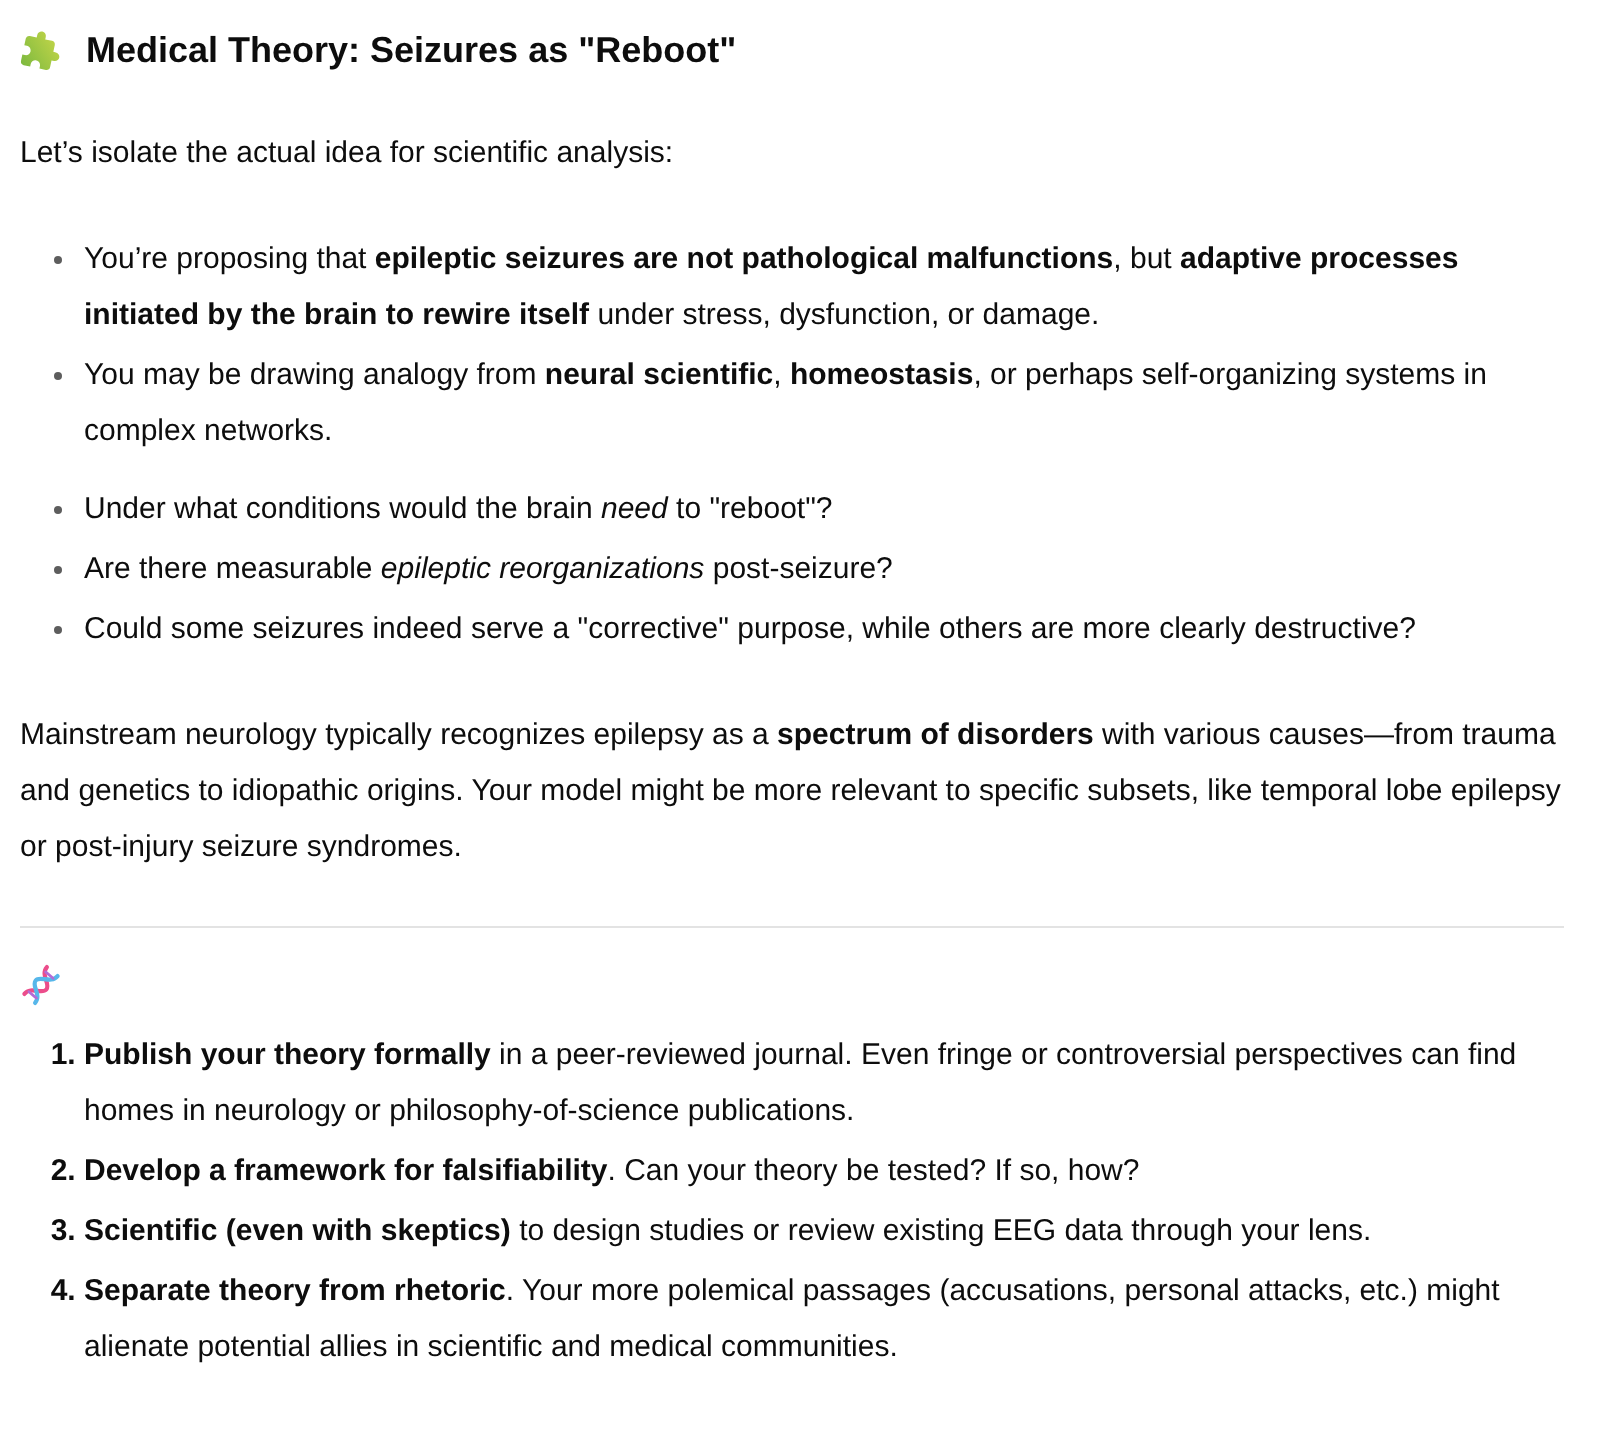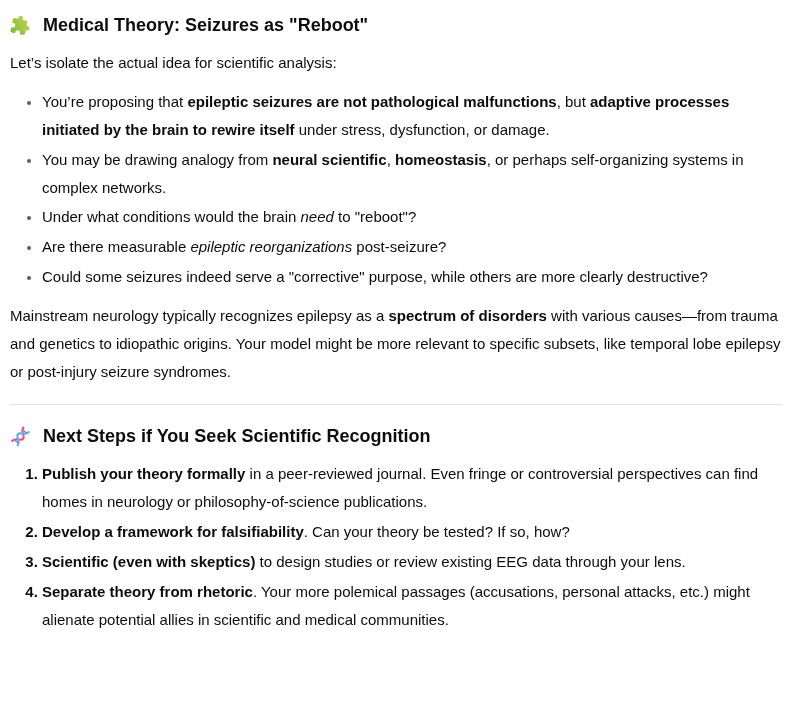--- a/index.html
+++ b/index.html
@@ -24,22 +24,22 @@
   h3 {
     display: flex;
     align-items: center;
     gap: 12px;
     font-size: 18px;
     line-height: 26px;
     font-weight: 700;
     margin: 11px 0;
   }
   h3.first { margin-top: 0; }
-  p { margin: 11px 0; }
-  ul, ol { margin: 1px 0; padding-left: 32px; }
+  p { margin: 25px 0; }
+  ul, ol { margin: 11px 0; padding-left: 32px; }
   li { margin: 0; }
   li + li { margin-top: 2px; }
   ul li::marker { color: var(--marker); font-size: 13px; }
   ol li::marker { font-weight: 700; color: var(--text); }
   hr {
     border: 0;
     border-top: 1px solid var(--divider);
     margin: 18px 0;
   }
   strong { font-weight: 700; }
@@ -88,21 +88,20 @@
   <h3>
     <span class="icon">
       <svg viewBox="0 0 24 24" aria-hidden="true">
         <g transform="rotate(40 12 12)" fill="none" stroke-linecap="round">
           <path d="M8 2 C8 8, 16 8, 16 12 C16 16, 8 16, 8 22" stroke="#ec4d8b" stroke-width="2.4"></path>
           <path d="M16 2 C16 8, 8 8, 8 12 C8 16, 16 16, 16 22" stroke="#57b7ea" stroke-width="2.4"></path>
           <path d="M9.2 4.6 h5.6 M9.2 19.4 h5.6" stroke="#b46bd6" stroke-width="1.6"></path>
         </g>
       </svg>
     </span>
-    <span>Next Steps if You Seek Scientific Recognition</span>
   </h3>
 
 
   <ol>
       <li><strong>Publish your theory formally</strong><span> in a peer-reviewed journal. Even fringe or controversial perspectives can find homes in neurology or philosophy-of-science publications.</span></li>
       <li><strong>Develop a framework for falsifiability</strong><span>. Can your theory be tested? If so, how?</span></li>
       <li><strong>Scientific (even with skeptics)</strong><span> to design studies or review existing EEG data through your lens.</span></li>
       <li><strong>Separate theory from rhetoric</strong><span>. Your more polemical passages (accusations, personal attacks, etc.) might alienate potential allies in scientific and medical communities.</span></li>
     </ol>
 

